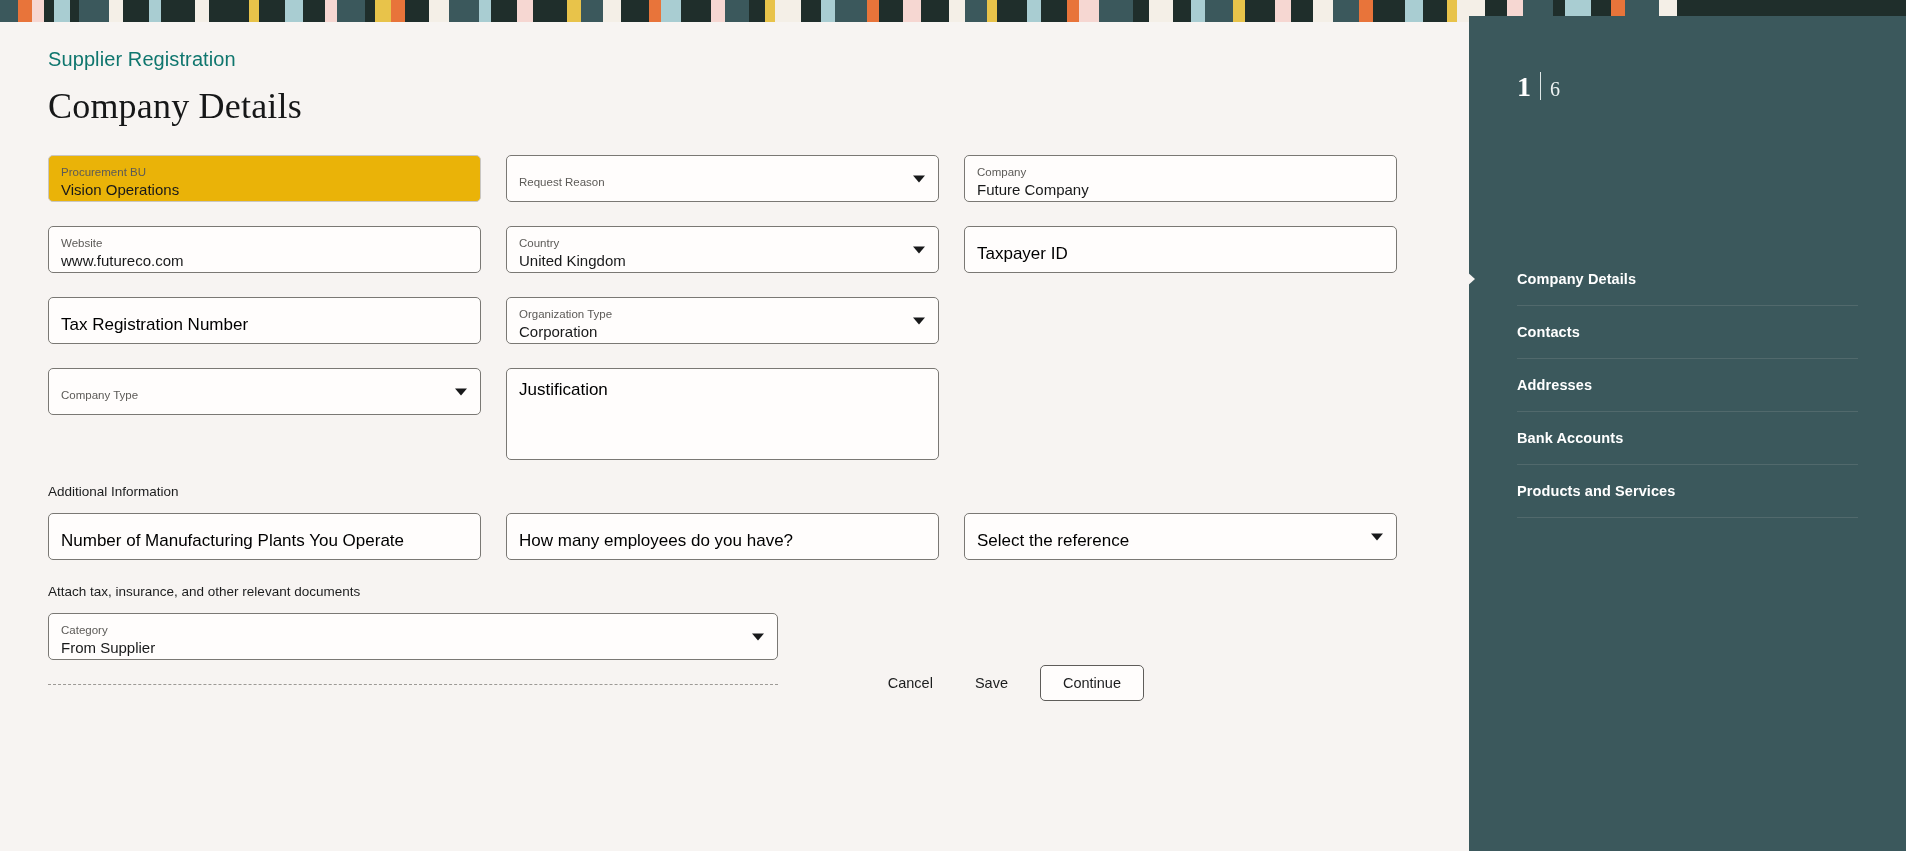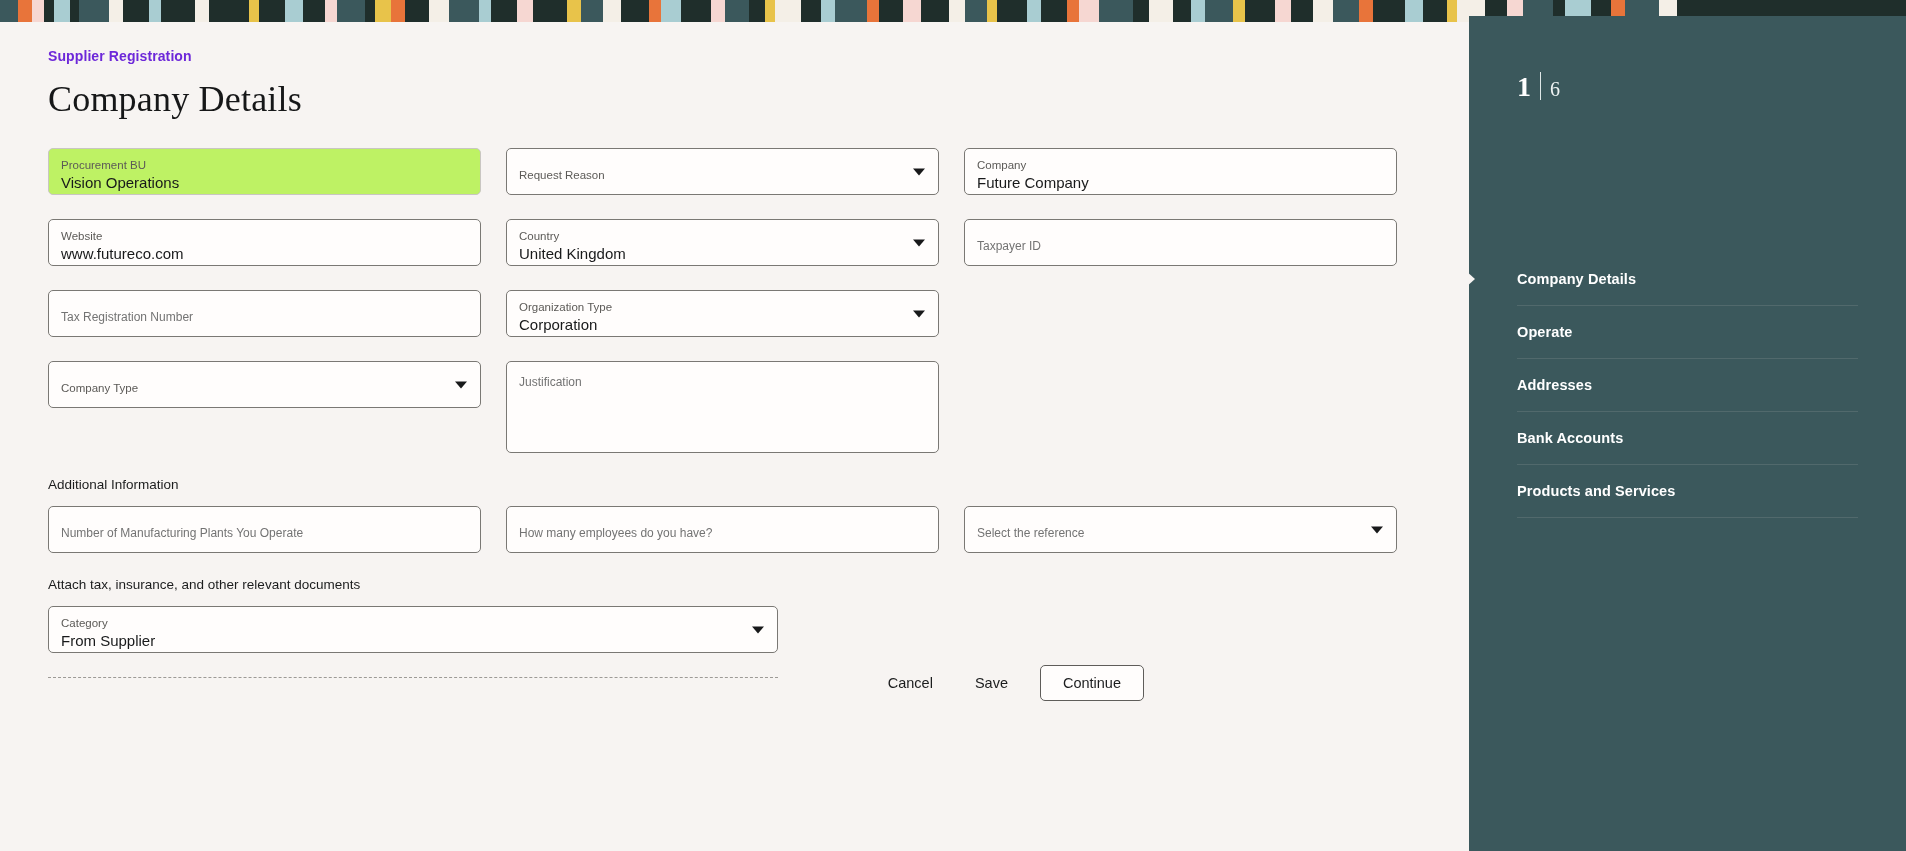--- a/index.html
+++ b/index.html
@@ -23,21 +23,21 @@
 
   
   .content {
     position: absolute; top: 22px; left: 0;
     width: 1469px; height: 829px;
     background: #f7f4f2;
     padding: 0;
   }
   .page-head { padding: 26px 0 0 48px; }
   .eyebrow {
-    font-size: 14px; font-weight: 700; color: #6d28d9;
+    font-size: 20px; font-weight: 400; color: #0f766e;
     letter-spacing: .1px;
   }
   .page-title {
     font-family: "Liberation Serif", serif;
     font-size: 36px; font-weight: 400; color: #161718;
     margin-top: 14px; letter-spacing: .2px;
   }
 
   
   .form { padding: 0 0 0 48px; margin-top: 28px; }
@@ -47,33 +47,33 @@
   .field {
     position: relative;
     background: #fffdfc;
     border: 1px solid #7a7874;
     border-radius: 5px;
     height: 47px;
     padding: 7px 12px 0 12px;
     display: flex; flex-direction: column; justify-content: center;
   }
   .field.readonly {
-    background: #bef264;
+    background: #eab308;
     border-color: #c9c6c2;
   }
   .field.tall { height: 92px; justify-content: flex-start; padding-top: 11px; }
   .field .flabel {
     font-size: 11.5px; color: #5c5a57; line-height: 14px;
     margin-bottom: 1px;
   }
   .field .fvalue {
     font-size: 15px; color: #18191a; line-height: 19px;
   }
   .field .fplaceholder {
-    font-size: 12px; color: #737373; line-height: 19px;
+    font-size: 17px; color: #000000; line-height: 19px;
   }
   .field .caret {
     position: absolute; right: 13px; top: 50%; transform: translateY(-50%);
     width: 0; height: 0;
     border-left: 6px solid transparent;
     border-right: 6px solid transparent;
     border-top: 7px solid #18191a;
   }
 
   .section-label {
@@ -354,20 +354,20 @@
   </div>
 
   <div class="sidebar">
     <div class="step-count">
       <span class="cur">1</span>
       <span class="sep"></span>
       <span class="tot">6</span>
     </div>
     <div class="nav" id="sidebar-nav">
         <div class="nav-item active"><span class="marker"></span><span>Company Details</span></div>
-        <div class="nav-item"><span>Operate</span></div>
+        <div class="nav-item"><span>Contacts</span></div>
         <div class="nav-item"><span>Addresses</span></div>
         <div class="nav-item"><span>Bank Accounts</span></div>
         <div class="nav-item"><span>Products and Services</span></div>
       </div>
   </div>
 
 </div>
 
 </body></html>

